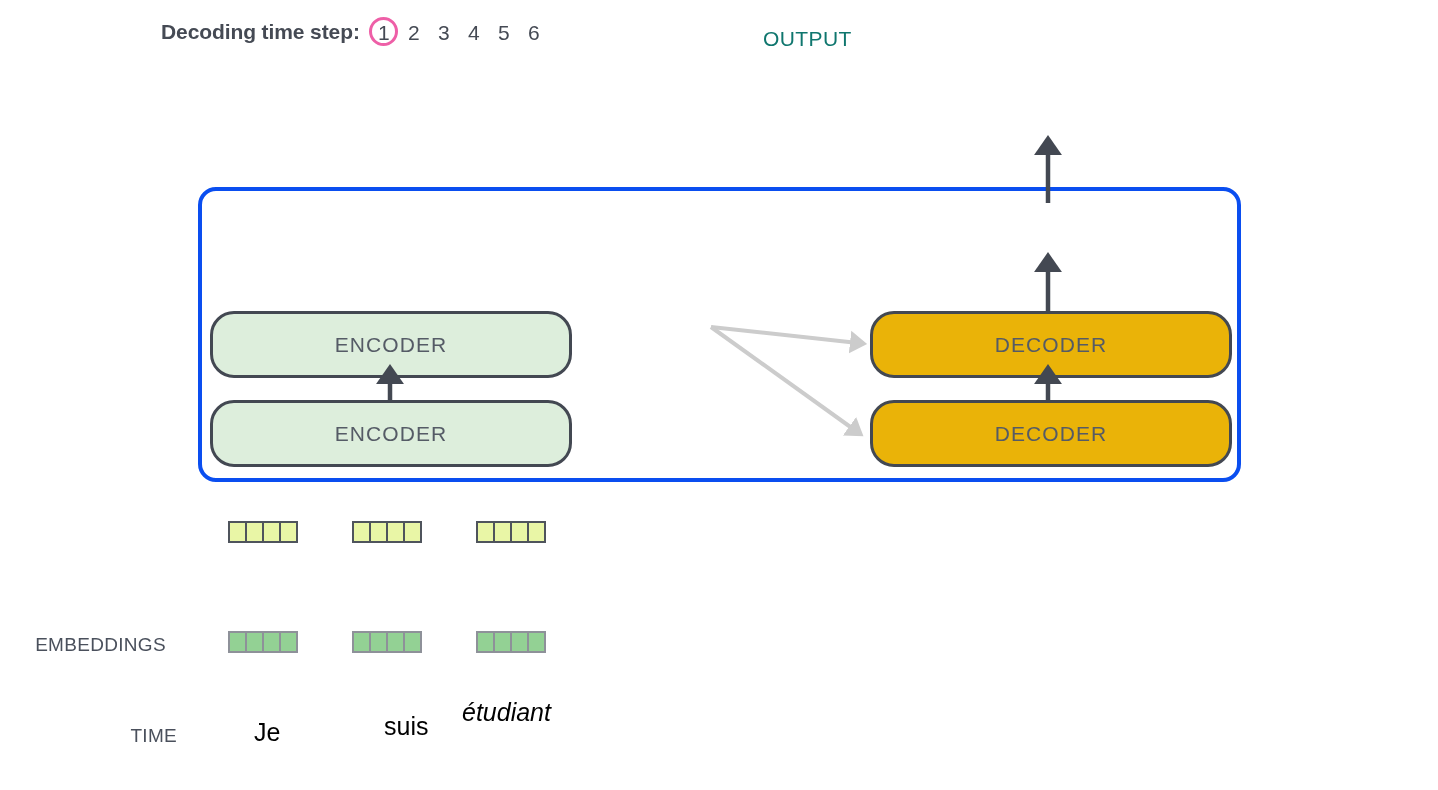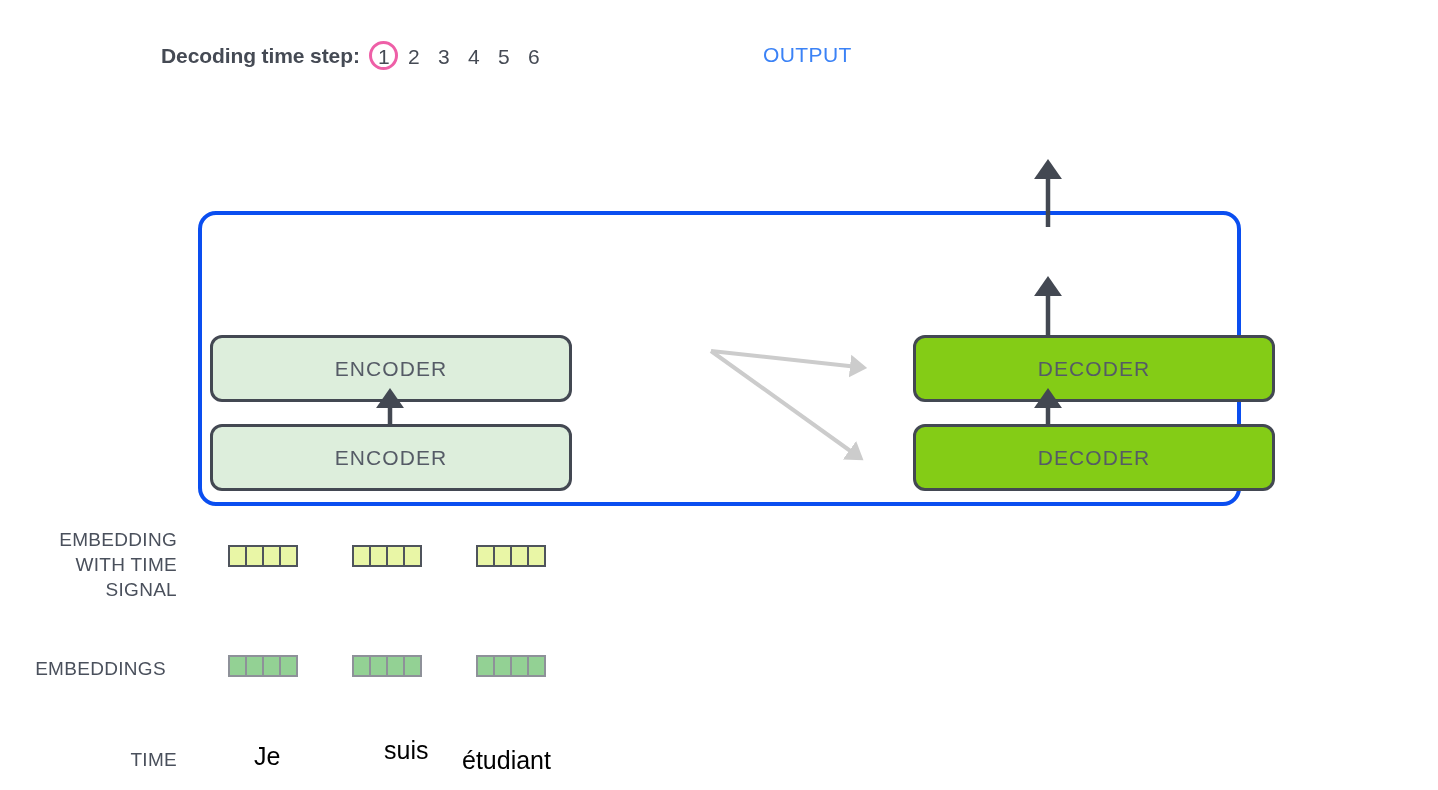--- a/index.html
+++ b/index.html
@@ -12,21 +12,20 @@
     height: 790px;
     position: relative;
     overflow: hidden;
     font-family: "Liberation Sans", "DejaVu Sans", sans-serif;
     -webkit-font-smoothing: antialiased;
   }
 
   .canvas {
     position: absolute;
     inset: 0;
-    margin-top: 24px;
   }
 
   
   #decoding-step-row {
     position: absolute;
     left: 161px;
     top: 20px;
     display: flex;
     align-items: center;
     white-space: nowrap;
@@ -62,23 +61,23 @@
     margin-left: -15px;
     margin-top: -15px;
     border: 3px solid #ee5fa7;
     border-radius: 50%;
     box-sizing: border-box;
   }
 
   #output-label {
     position: absolute;
     left: 763px;
-    top: 19px;
+    top: 27px;
     font-size: 21px;
-    color: #3b82f6;
+    color: #0f766e;
     letter-spacing: 0.4px;
   }
 
   
   #model-container {
     position: absolute;
     left: 198px;
     top: 187px;
     width: 1043px;
     height: 295px;
@@ -86,37 +85,37 @@
     border-radius: 18px;
     box-sizing: border-box;
     background: #ffffff;
   }
 
   
   .stack-box {
     position: absolute;
     box-sizing: border-box;
     border: 3px solid #434852;
-    border-radius: 12px;
+    border-radius: 24px;
     display: flex;
     align-items: center;
     justify-content: center;
     font-size: 21px;
     color: #555b66;
     letter-spacing: 1.1px;
   }
   .encoder-box {
     background: #ddeedc;
     left: 210px;
     width: 362px;
     height: 67px;
   }
   .decoder-box {
-    background: #84cc16;
-    left: 913px;
+    background: #eab308;
+    left: 870px;
     width: 362px;
     height: 67px;
   }
   #encoder-top    { top: 311px; }
   #encoder-bottom { top: 400px; }
   #decoder-top    { top: 311px; }
   #decoder-bottom { top: 400px; }
 
   #linear-softmax-box {
     position: absolute;
@@ -208,21 +207,21 @@
   #emb-group-2 { left: 476px; top: 631px; }
 
   
   .input-word {
     position: absolute;
     font-size: 25px;
     color: #000000;
   }
   #input-word-0 { left: 254px; top: 718px; }
   #input-word-1 { left: 384px; top: 712px; }
-  #input-word-2 { left: 462px; top: 722px; }
+  #input-word-2 { left: 462px; top: 698px; font-style: italic; }
 </style>
 </head>
 <body>
 
 <div class="canvas">
 
   <div id="decoding-step-row">
     <span id="decoding-step-label">Decoding time step:</span>
     <span class="step-list">
       <span class="step-num active">
@@ -264,23 +263,20 @@
 
     <line x1="1048" y1="401" x2="1048" y2="374" stroke="#434852" stroke-width="4.5" marker-end="url(#head-dark)"></line>
 
     <line x1="390" y1="401" x2="390" y2="374" stroke="#434852" stroke-width="4.5" marker-end="url(#head-dark)"></line>
 
     <line x1="711" y1="327" x2="858" y2="343" stroke="#cccccc" stroke-width="4" marker-end="url(#head-gray)"></line>
 
     <line x1="711" y1="327" x2="856" y2="431" stroke="#cccccc" stroke-width="4" marker-end="url(#head-gray)"></line>
   </svg>
 
-  <div class="row-label" id="label-embedding-time">EMBEDDING
-WITH TIME
-SIGNAL</div>
   <div class="row-label" id="label-embeddings">EMBEDDINGS</div>
   <div class="row-label" id="label-input">TIME</div>
 
   <div class="vec-group timesignal" id="ts-group-0">
     <div class="vec-cell"></div>
     <div class="vec-cell"></div>
     <div class="vec-cell"></div>
     <div class="vec-cell"></div>
   </div>
   <div class="vec-group timesignal" id="ts-group-1">

